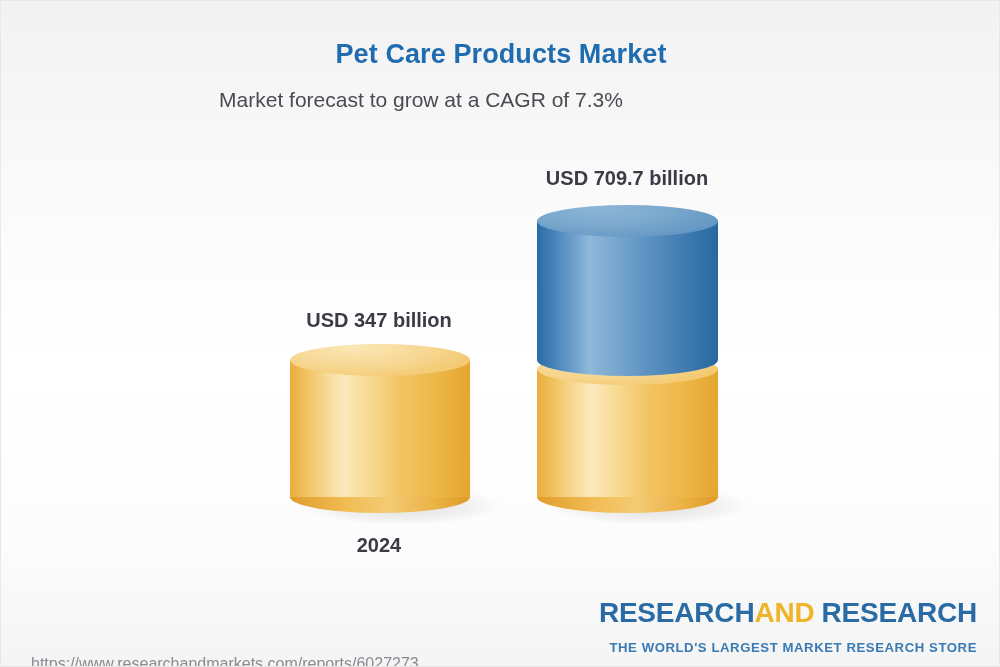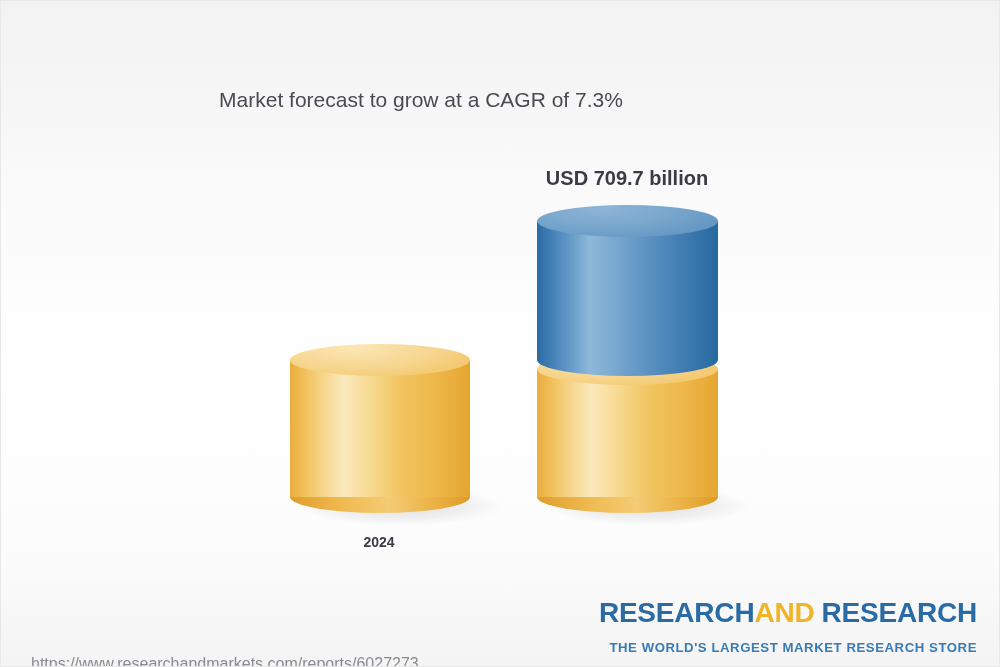--- a/index.html
+++ b/index.html
@@ -131,21 +131,21 @@
     text-align: center;
     font-size: 20px;
     font-weight: bold;
     color: #3b3b45;
     white-space: nowrap;
   }
   
   .cat-label {
     position: absolute;
     text-align: center;
-    font-size: 14px;
+    font-size: 20px;
     font-weight: bold;
     color: #3b3b45;
     white-space: nowrap;
   }
 
   
   #source-url {
     position: absolute;
     left: 30px;
     top: 654px;
@@ -175,22 +175,24 @@
     color: #3a7ab5;
     letter-spacing: 0.55px;
     white-space: nowrap;
   }
 </style>
 </head>
 <body>
 
 <div id="canvas">
 
+  <div id="chart-title">Pet Care Products Market</div>
   <div id="chart-subtitle">Market forecast to grow at a CAGR of 7.3%</div>
 
+  <div class="value-label" style="left:278px; top:308px; width:200px;">USD 347 billion</div>
 
   <div class="cyl">
     <div class="cyl-shadow" style="left:300px; top:486px; width:200px; height:38px;"></div>
 
     <div class="seg" style="left:289px; top:343px; width:180px; height:169px;">
       <div class="seg-bottom yellow-bottom" style="top:137px; height:32px;"></div>
       <div class="seg-body yellow-body" style="top:16px; height:137px;"></div>
       <div class="seg-top yellow-top" style="top:0px; height:32px;"></div>
     </div>
   </div>

